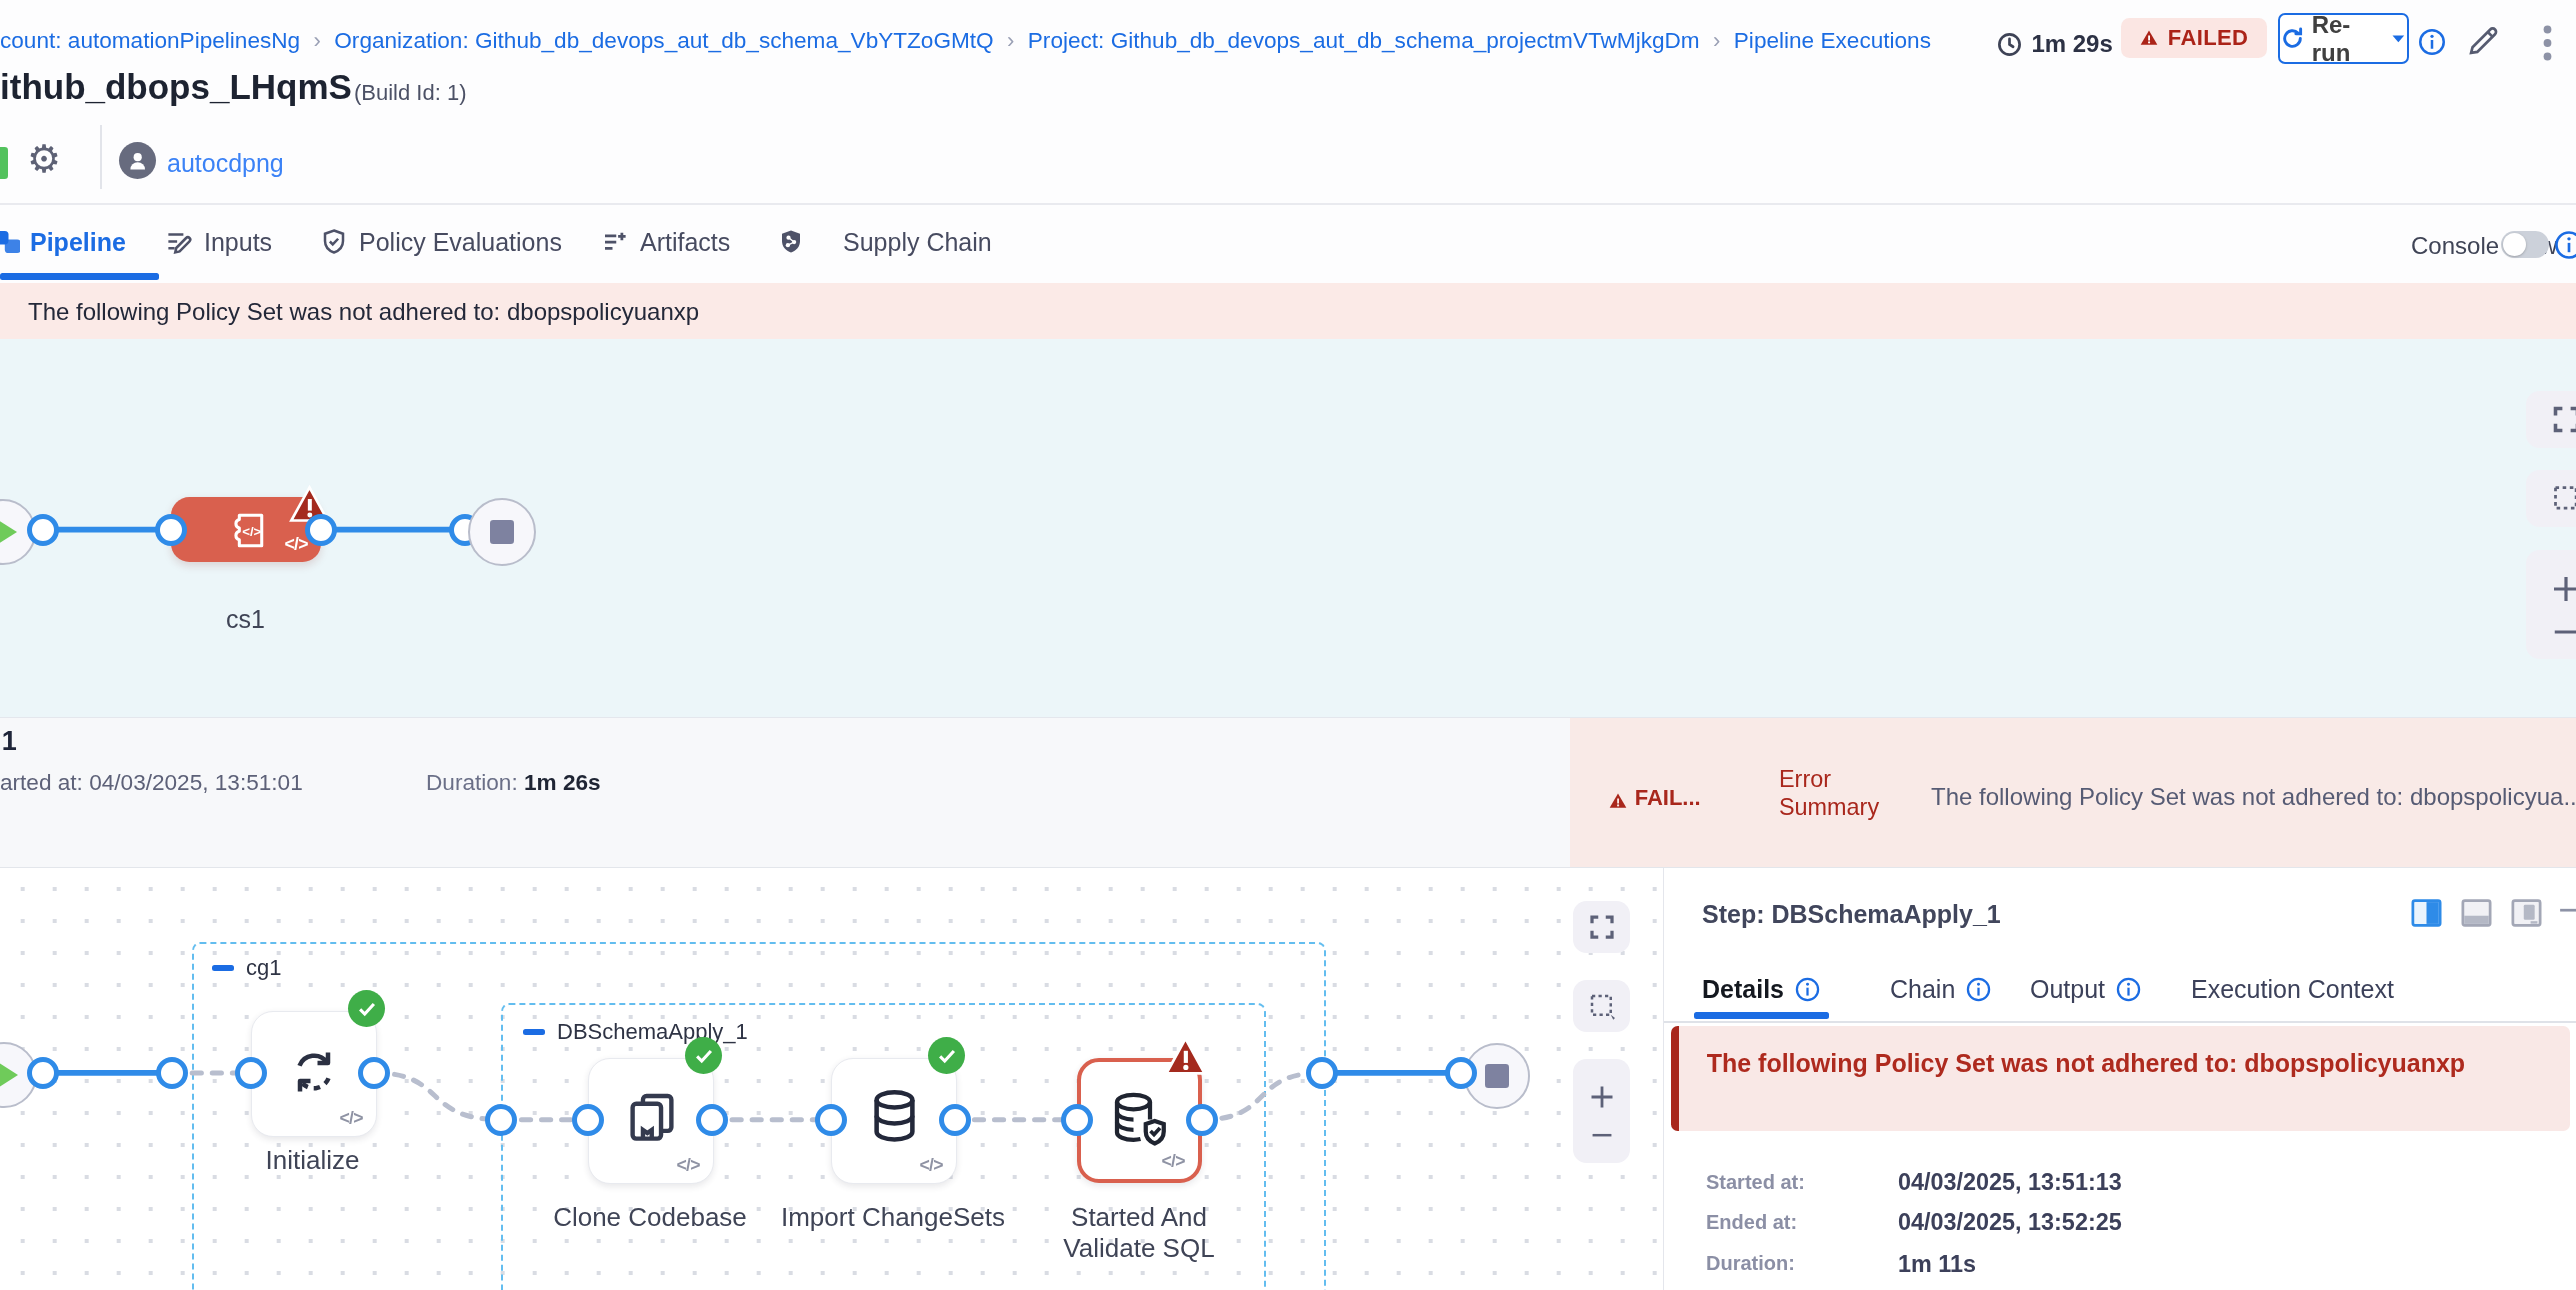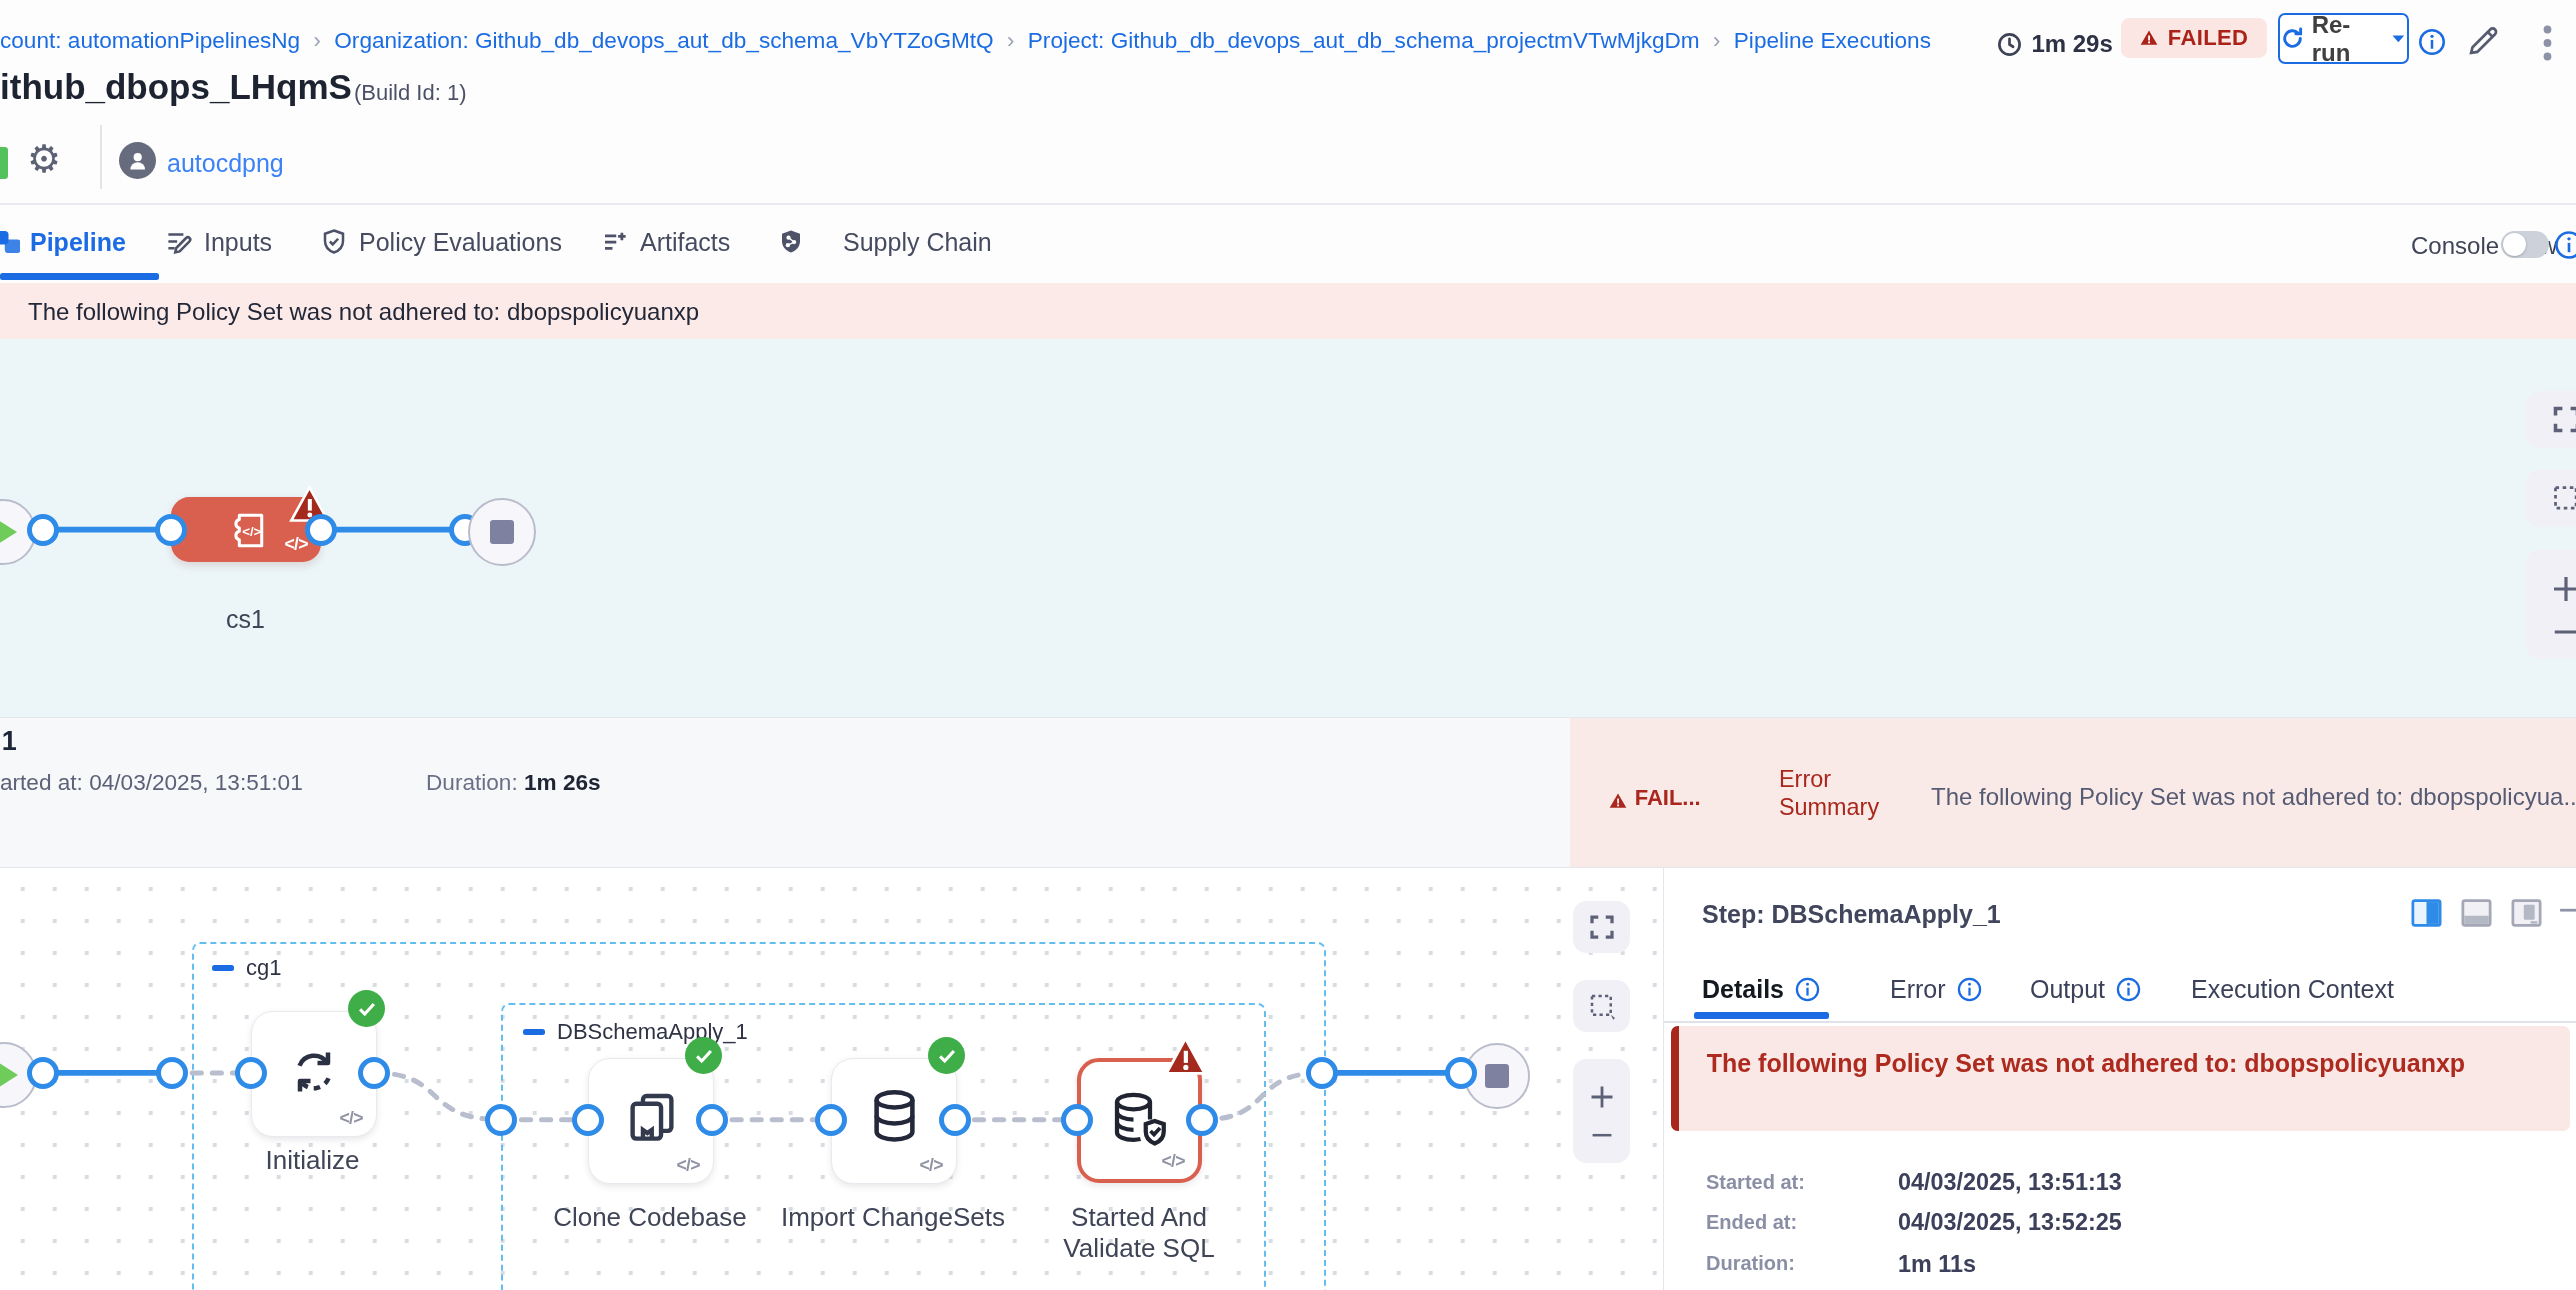--- a/index.html
+++ b/index.html
@@ -475,21 +475,21 @@
 
       <div class="panel-tab active" style="left:38px;">
         <span>Details</span>
         <svg width="27" height="27" viewBox="0 0 24 24">
             <circle cx="12" cy="12" r="9.4" fill="none" stroke="#1b6ce3" stroke-width="2"></circle>
             <rect x="11" y="10.4" width="2" height="7" fill="#1b6ce3"></rect>
             <circle cx="12" cy="7.4" r="1.3" fill="#1b6ce3"></circle>
           </svg>
       </div>
       <div class="panel-tab" style="left:226px;">
-        <span>Error</span>
+        <span>Chain</span>
         <svg width="27" height="27" viewBox="0 0 24 24">
             <circle cx="12" cy="12" r="9.4" fill="none" stroke="#1b6ce3" stroke-width="2"></circle>
             <rect x="11" y="10.4" width="2" height="7" fill="#1b6ce3"></rect>
             <circle cx="12" cy="7.4" r="1.3" fill="#1b6ce3"></circle>
           </svg>
       </div>
       <div class="panel-tab" style="left:366px;">
         <span>Output</span>
         <svg width="27" height="27" viewBox="0 0 24 24">
             <circle cx="12" cy="12" r="9.4" fill="none" stroke="#1b6ce3" stroke-width="2"></circle>

